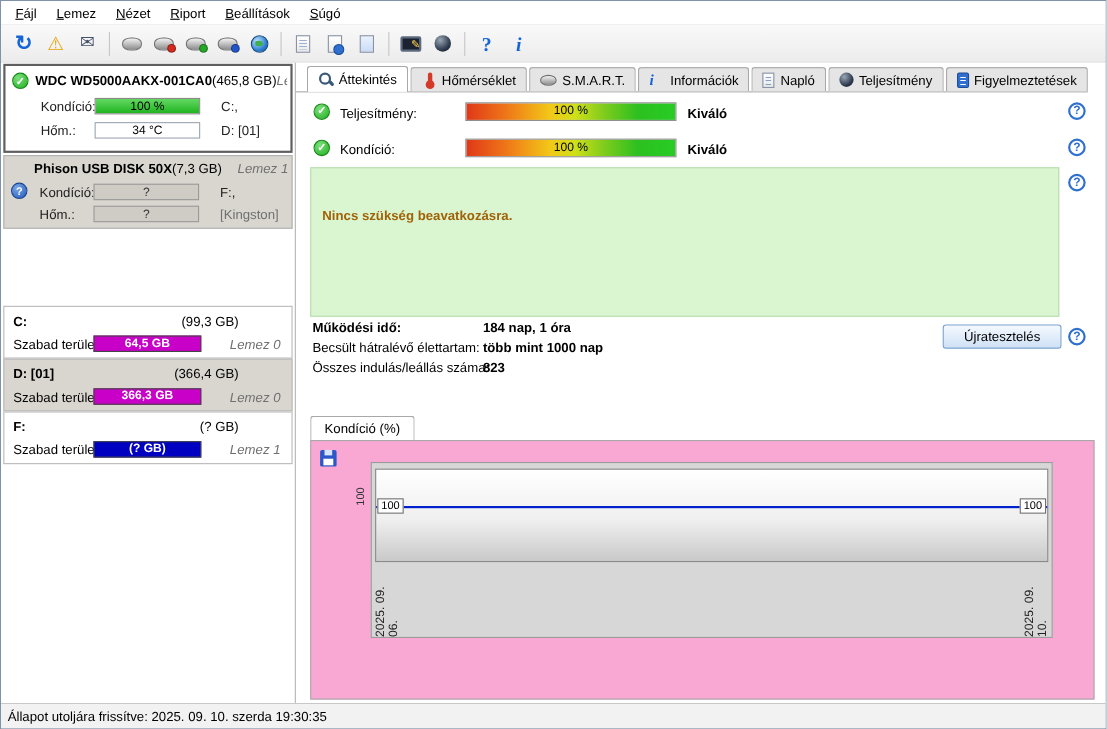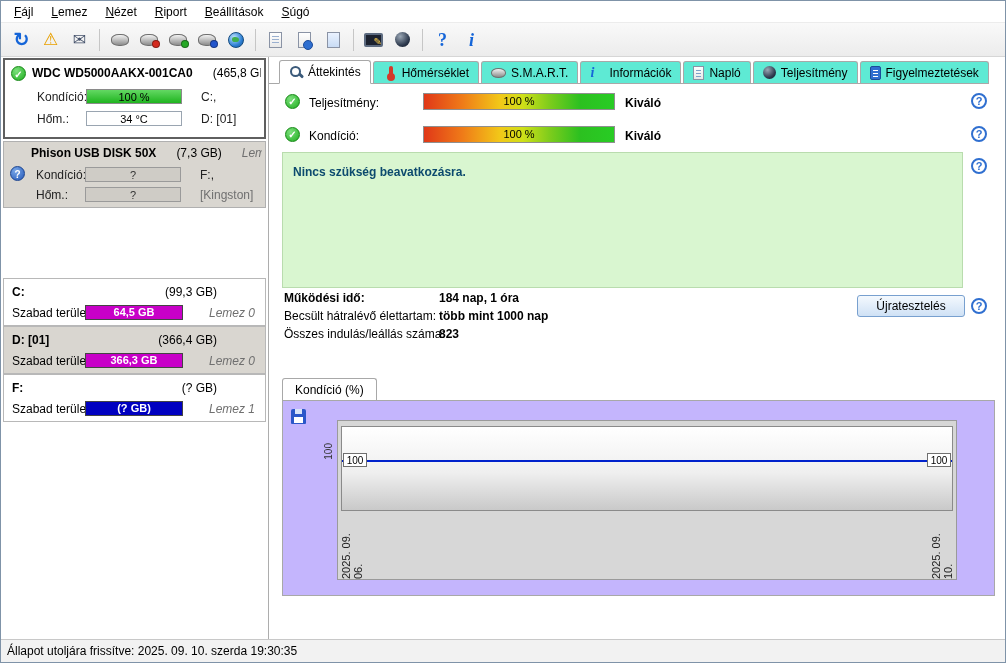--- a/index.html
+++ b/index.html
@@ -45,21 +45,21 @@
 
   
   .main { flex:1; display:flex; min-height:0; }
   .sidebar { width:268px; flex:none; border-right:1px solid #adadad; position:relative; background:#fff; }
   .content { flex:1; position:relative; background:#fff; }
 
   
   .disk-panel { position:absolute; left:2px; right:2px; }
   .panel1 { top:1px; height:81px; border:2px solid #5f5f5f; background:#fff; }
   .panel2 { top:84px; height:67px; border:1px solid #b0b0b0; background:#d9d6d0; }
-  .dp-title { position:absolute; left:27px; right:3px; top:6px; display:flex; gap:20px; white-space:nowrap; overflow:hidden; align-items:baseline; }
+  .dp-title { position:absolute; left:27px; right:3px; top:6px; display:flex; gap:0; white-space:nowrap; overflow:hidden; align-items:baseline; }
   .dp-title .nm { font-weight:bold; }
   .dp-title .lz { margin-left:auto; font-style:italic; color:#707070; max-width:27px; overflow:hidden; flex:none; }
   .status-circ { position:absolute; left:6px; width:15px; height:15px; border-radius:50%; text-align:center; line-height:15px; font-size:10px; font-weight:bold; color:#fff; }
   .ok-circ { background:radial-gradient(circle at 35% 30%, #7de07d, #1fae1f); border:1px solid #148814; }
   .q-circ  { background:radial-gradient(circle at 35% 30%, #7aa8e8, #2458b8); border:1px solid #1a4490; }
   .dp-lbl { position:absolute; left:32px; color:#222; }
   .dp-bar { position:absolute; left:81px; width:96px; height:15px; text-align:center; font-size:11px; line-height:14px; }
   .bar-green { background:linear-gradient(#63d863,#1fb41f); border:1px solid #8a8a8a; }
   .bar-white { background:#fff; border:1px solid #9aa5b1; }
   .bar-sunk  { background:#cfccc6; border:1px solid #9a9a9a; color:#333; }
@@ -70,21 +70,21 @@
   .part .pname { position:absolute; left:8px; top:6px; font-weight:bold; }
   .part .psize { position:absolute; right:48px; top:6px; }
   .part .pfree-lbl { position:absolute; left:8px; top:27px; }
   .part .pbar { position:absolute; left:81px; top:26px; width:98px; height:15px; border:1px solid #444; color:#fff; font-weight:bold; font-size:11px; text-align:center; line-height:13px; }
   .pbar.magenta { background:#c800c8; }
   .pbar.blue { background:#0000c0; }
   .part .plz { position:absolute; right:10px; top:27px; font-style:italic; color:#707070; }
 
   
   .tabbar { position:absolute; top:3px; left:0; right:16px; height:24px; display:flex; align-items:flex-end; padding-left:10px; border-bottom:1px solid #a8a8a8; }
-  .tab { height:22px; display:flex; align-items:center; gap:5px; padding:0 9px; border:1px solid #a8a8a8; border-bottom:none; background:#5eead4; margin-right:2px; border-radius:3px 3px 0 0; white-space:nowrap; }
+  .tab { height:22px; display:flex; align-items:center; gap:5px; padding:0 9px; border:1px solid #a8a8a8; border-bottom:none; background:#e5e5e5; margin-right:2px; border-radius:3px 3px 0 0; white-space:nowrap; }
   .tab.active { background:#fff; height:24px; margin-bottom:-1px; border-bottom:1px solid #fff; }
   .ti { width:14px; height:14px; position:relative; display:inline-block; flex:none; }
   .ti-mag::before { content:""; position:absolute; left:1px; top:1px; width:7px; height:7px; border:2px solid #3b5a7a; border-radius:50%; }
   .ti-mag::after { content:""; position:absolute; left:9px; top:9px; width:6px; height:3px; background:#3b5a7a; transform:rotate(45deg); border-radius:2px; }
   .ti-thermo::before { content:""; position:absolute; left:6px; top:0; width:4px; height:9px; background:#d43a2a; border-radius:2px 2px 0 0; }
   .ti-thermo::after { content:""; position:absolute; left:4px; top:7px; width:8px; height:8px; background:#d43a2a; border-radius:50%; }
   .ti-doc { background:linear-gradient(#fff,#e8e8e8); border:1px solid #8a93a5; width:11px; height:14px; }
   .ti-doc::before { content:""; position:absolute; left:2px; top:3px; right:2px; height:8px; background:repeating-linear-gradient(180deg,#7fa0c8 0 1px, transparent 1px 3px); }
   .ti-alert { background:#2f6fd0; border:1px solid #1c4c9a; width:11px; height:14px; border-radius:2px; }
   .ti-alert::before { content:""; position:absolute; left:2px; top:3px; right:2px; height:8px; background:repeating-linear-gradient(180deg,#fff 0 1px, transparent 1px 3px); }
@@ -92,30 +92,30 @@
 
   
   .chk { position:absolute; width:15px; height:15px; border-radius:50%; background:radial-gradient(circle at 35% 30%, #7de07d, #1fae1f); border:1px solid #148814; color:#fff; font-size:10px; font-weight:bold; text-align:center; line-height:14px; }
   .ov-label { position:absolute; left:40px; }
   .grad-bar { position:absolute; left:154px; width:192px; height:17px; border:1px solid #8f8f8f; text-align:center; font-size:11px; line-height:15px; background:linear-gradient(90deg,#e03818 0%,#ef7a18 20%,#f2c818 40%,#cfe018 52%,#7ecc1c 66%,#2cc020 82%,#28cc24 100%); }
   .rating { position:absolute; left:356px; font-weight:bold; }
   .qhelp { position:absolute; right:18px; width:16px; height:16px; border-radius:50%; border:2px solid #2f6fd0; color:#2f6fd0; font-weight:bold; font-size:11px; text-align:center; line-height:13px; background:#fff; }
 
   .msgbox { position:absolute; top:95px; left:13px; right:42px; height:136px; background:#d9f6d0; border:1px solid #b9dcae; padding:12px 10px; }
   .msg1 { font-weight:bold; color:#0a6b0a; }
-  .msg2 { font-weight:bold; color:#0c4a6e; }
+  .msg2 { font-weight:bold; color:#a16207; margin-top:24px; }
 
   .stat-lbl { position:absolute; left:15px; }
   .stat-val { position:absolute; left:170px; font-weight:bold; }
   .retest { position:absolute; left:588px; top:238px; width:108px; height:22px; background:linear-gradient(#f4f9fe,#cfe1f5); border:1px solid #78a0cf; border-radius:3px; text-align:center; line-height:20px; }
   .comment { position:absolute; top:291px; left:13px; right:42px; height:21px; border:1px solid #c9c9c9; color:#8f8f8f; font-size:12px; padding-left:6px; font-family:"Liberation Sans",sans-serif; background:#fff; }
 
   
   .chart-tab { position:absolute; top:321px; left:13px; height:22px; padding:0 12px; border:1px solid #a8a8a8; border-bottom:none; background:#fff; line-height:22px; border-radius:3px 3px 0 0; display:inline-block; }
-  .chart-panel { position:absolute; top:343px; left:13px; right:10px; height:196px; border:1px solid #a8a8a8; background:#c4b5fd; }
+  .chart-panel { position:absolute; top:343px; left:13px; right:10px; height:236px; border:1px solid #a8a8a8; background:#f9a8d4; }
   .save-icon { position:absolute; left:8px; top:8px; width:15px; height:15px; background:#2b57c9; border-radius:2px 2px 1px 1px; }
   .save-icon::before { content:""; position:absolute; left:4px; top:0; width:7px; height:5px; background:#d9e4f8; }
   .save-icon::after { content:""; position:absolute; left:3px; bottom:1px; width:9px; height:6px; background:#fff; }
   .chart-bg { position:absolute; left:54px; top:19px; width:620px; height:160px; background:#d7d7d7; border:1px solid #9a9a9a; }
   .plot { position:absolute; left:3px; right:3px; top:5px; height:85px; background:linear-gradient(180deg,#ffffff 0%,#efefef 55%,#c9c9c9 100%); border:1px solid #8a8a8a; }
   .hline { position:absolute; left:0; right:0; top:33px; height:2px; background:#0022cc; }
   .vbox { position:absolute; top:26px; width:24px; height:14px; background:#fff; border:1px solid #6f6f6f; font-size:10px; text-align:center; line-height:13px; }
   .vbox.left { left:1px; } .vbox.right { right:1px; }
   .vert { writing-mode:vertical-rl; transform:rotate(180deg); }
   .ytick { position:absolute; left:-15px; top:22px; font-size:10px; color:#333; }

